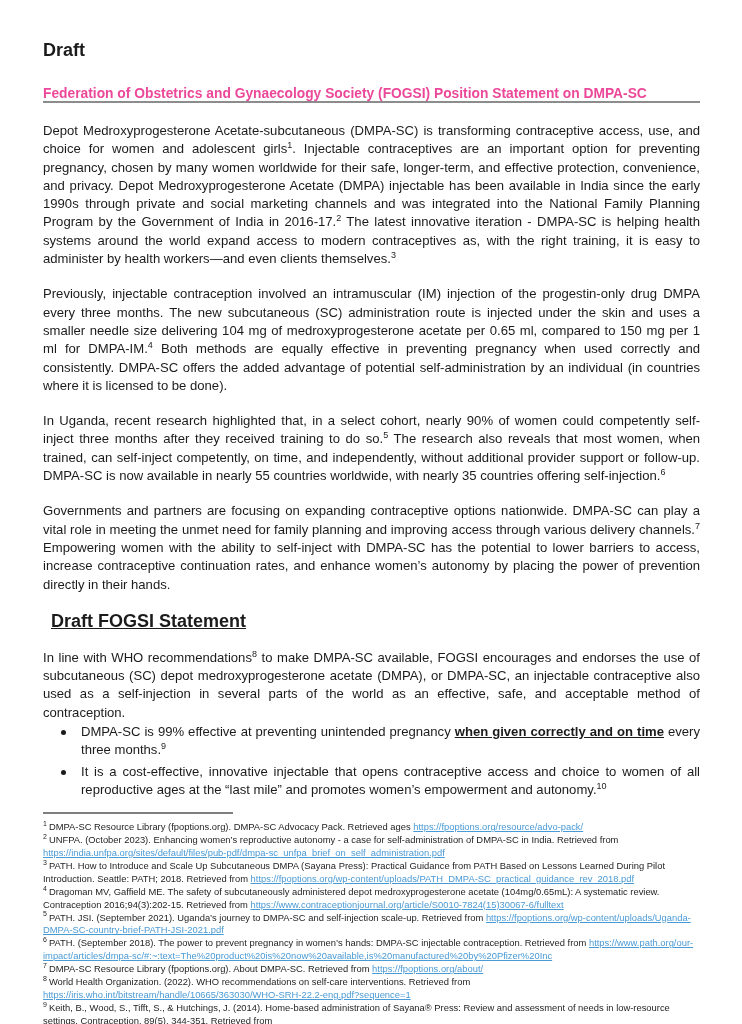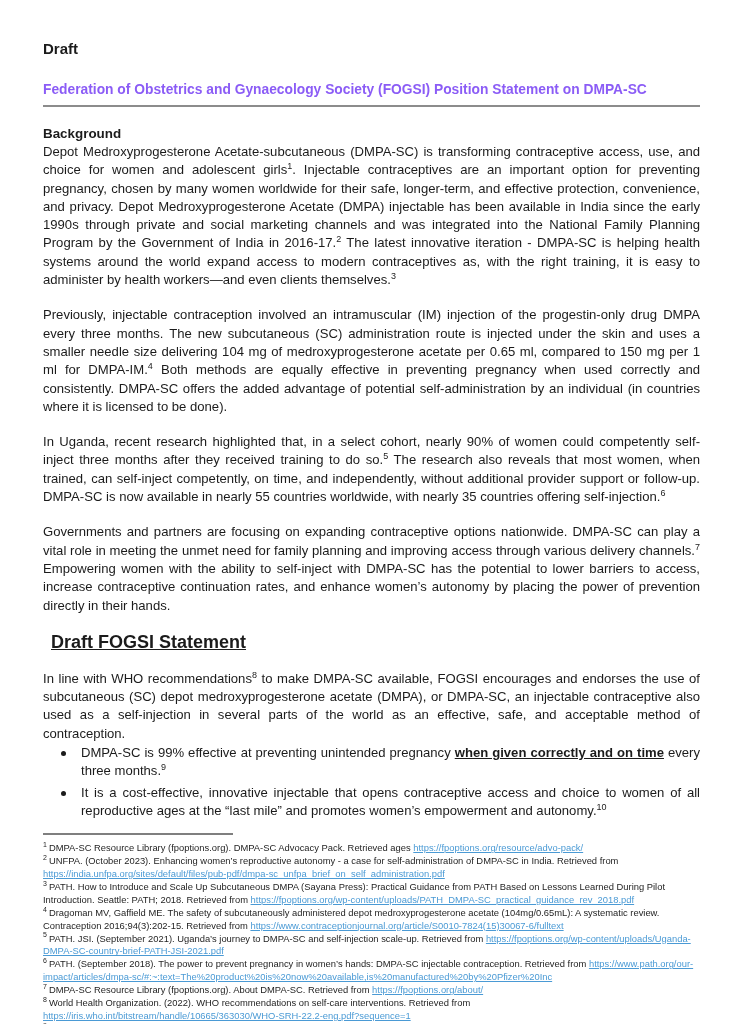--- a/index.html
+++ b/index.html
@@ -2,24 +2,24 @@
 <html><head>
 <meta charset="utf-8">
 <style>
   html,body{margin:0;padding:0;}
   body{
     width:742px;height:1024px;overflow:hidden;background:#ffffff;
     font-family:"Liberation Sans",sans-serif;color:#1b1b1b;
     -webkit-font-smoothing:antialiased;
   }
   .page{padding:34px 42px 0 43px;}
-  .draft-label{font-size:15px;font-weight:700;margin:6px 0 25px;}
+  .draft-label{font-size:18px;font-weight:700;margin:6px 0 25px;}
   .doc-title{
-    font-size:13.8px;font-weight:700;color:#8b5cf6;
-    margin:0 0 19px;padding-bottom:8px;border-bottom:2px solid #8C8C8C;
+    font-size:13.8px;font-weight:700;color:#ec4899;
+    margin:0 0 19px;border-bottom:2px solid #8C8C8C;
   }
   .section-heading{font-size:13.4px;font-weight:700;margin:0 0 2px;}
   .statement-heading{font-size:18px;font-weight:700;text-decoration:underline;margin:4px 8px 17px;}
   p.body{font-size:13.1px;line-height:18.3px;text-align:justify;margin:0 0 17px;}
   p.body:last-of-type{margin-bottom:0;}
   sup{line-height:0;font-size:9px;}
   .bold{font-weight:700;text-decoration:underline;}
   .bullets{list-style:none;margin:1px 0 0;padding:0 0 0 16px;}
   .bullets li{
     position:relative;padding-left:22px;font-size:13.1px;line-height:18.3px;
@@ -34,21 +34,20 @@
 </style>
 </head>
 <body>
 
 <div class="page">
 
   <div class="draft-label">Draft</div>
 
   <h1 class="doc-title">Federation of Obstetrics and Gynaecology Society (FOGSI) Position Statement on DMPA-SC</h1>
 
-  <h2 class="section-heading">Background</h2>
 
   <p class="body"><span>Depot Medroxyprogesterone Acetate-subcutaneous (DMPA-SC) is transforming contraceptive access, use, and choice for women and adolescent girls</span><sup>1</sup><span>. Injectable contraceptives are an important option for preventing pregnancy, chosen by many women worldwide for their safe, longer-term, and effective protection, convenience, and privacy. Depot Medroxyprogesterone Acetate (DMPA) injectable has been available in India since the early 1990s through private and social marketing channels and was integrated into the National Family Planning Program by the Government of India in 2016-17.</span><sup>2</sup><span> The latest innovative iteration - DMPA-SC is helping health systems around the world expand access to modern contraceptives as, with the right training, it is easy to administer by health workers—and even clients themselves.</span><sup>3</sup></p>
   <p class="body"><span>Previously, injectable contraception involved an intramuscular (IM) injection of the progestin-only drug DMPA every three months. The new subcutaneous (SC) administration route is injected under the skin and uses a smaller needle size delivering 104 mg of medroxyprogesterone acetate per 0.65 ml, compared to 150 mg per 1 ml for DMPA-IM.</span><sup>4</sup><span> Both methods are equally effective in preventing pregnancy when used correctly and consistently. DMPA-SC offers the added advantage of potential self-administration by an individual (in countries where it is licensed to be done).</span></p>
   <p class="body"><span>In Uganda, recent research highlighted that, in a select cohort, nearly 90% of women could competently self-inject three months after they received training to do so.</span><sup>5</sup><span> The research also reveals that most women, when trained, can self-inject competently, on time, and independently, without additional provider support or follow-up. DMPA-SC is now available in nearly 55 countries worldwide, with nearly 35 countries offering self-injection.</span><sup>6</sup></p>
   <p class="body"><span>Governments and partners are focusing on expanding contraceptive options nationwide. DMPA-SC can play a vital role in meeting the unmet need for family planning and improving access through various delivery channels.</span><sup>7</sup><span> Empowering women with the ability to self-inject with DMPA-SC has the potential to lower barriers to access, increase contraceptive continuation rates, and enhance women’s autonomy by placing the power of prevention directly in their hands.</span></p>
 
   <h2 class="statement-heading">Draft FOGSI Statement</h2>
 
   <p class="body"><span>In line with WHO recommendations</span><sup>8</sup><span> to make DMPA-SC available, FOGSI encourages and endorses the use of subcutaneous (SC) depot medroxyprogesterone acetate (DMPA), or DMPA-SC, an injectable contraceptive also used as a self-injection in several parts of the world as an effective, safe, and acceptable method of contraception.</span></p>
 

